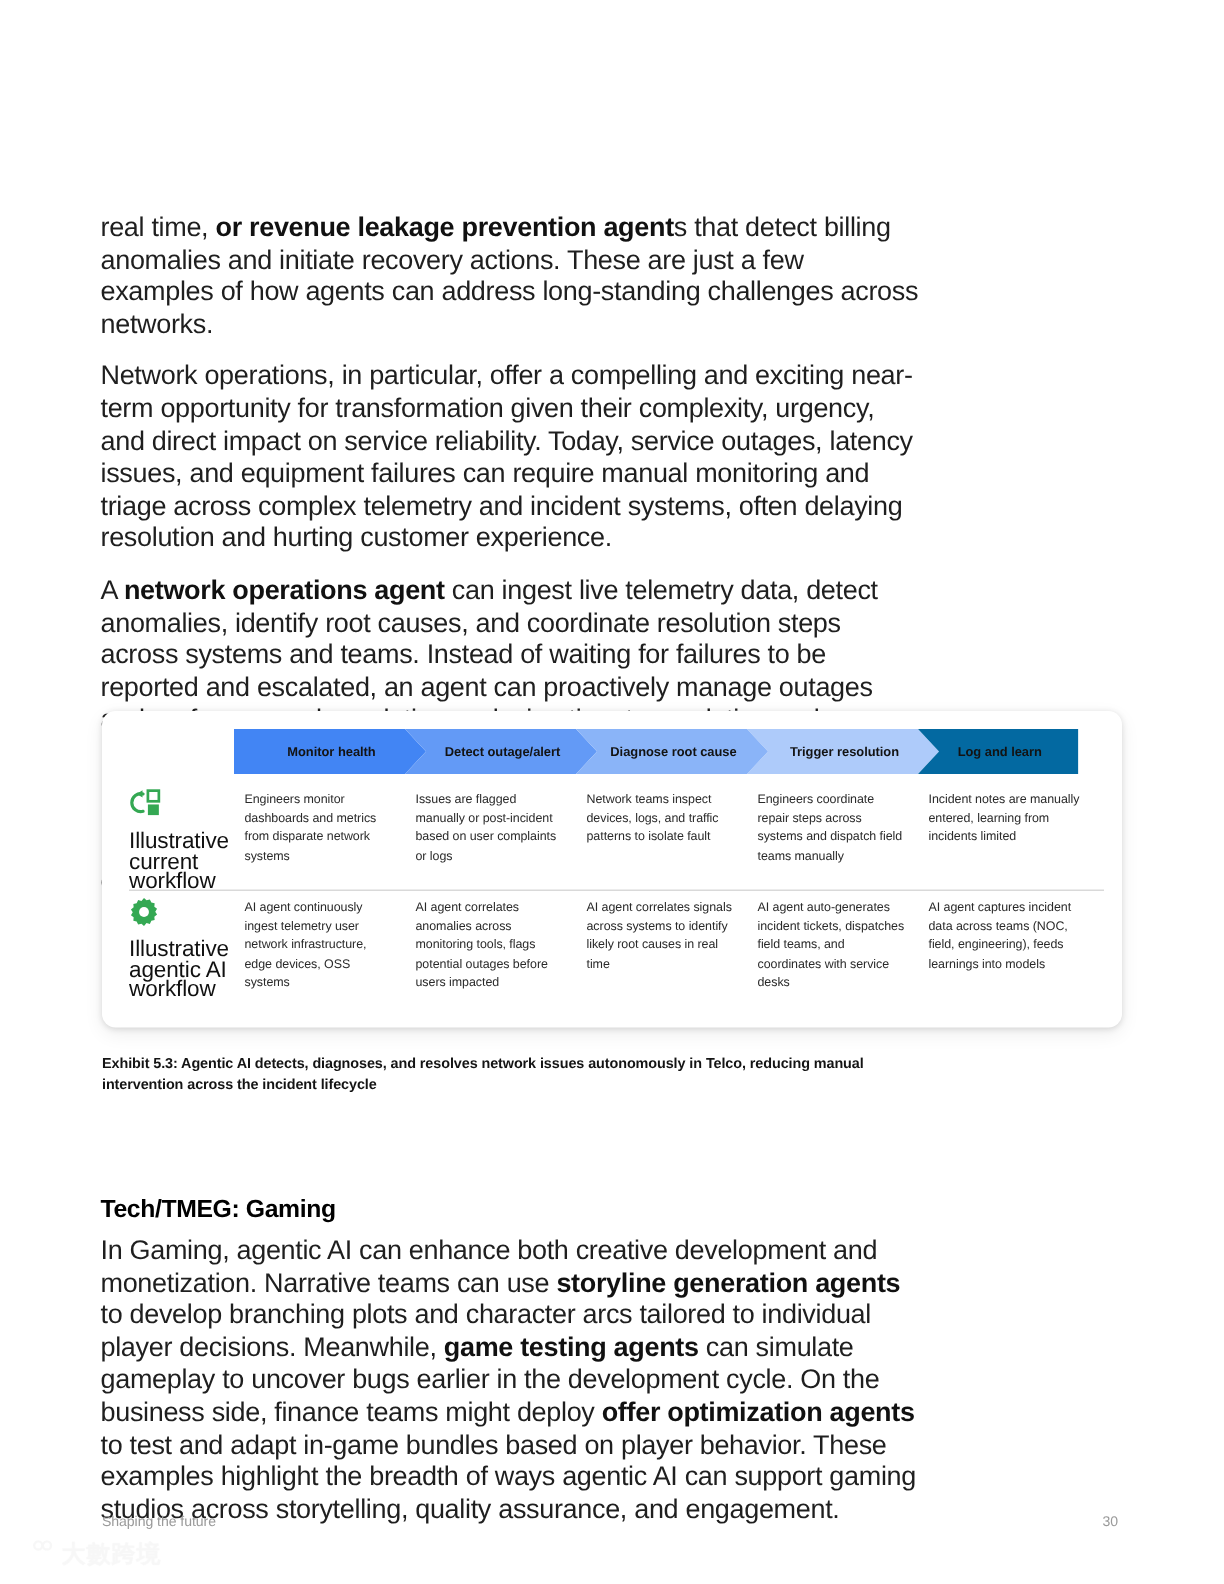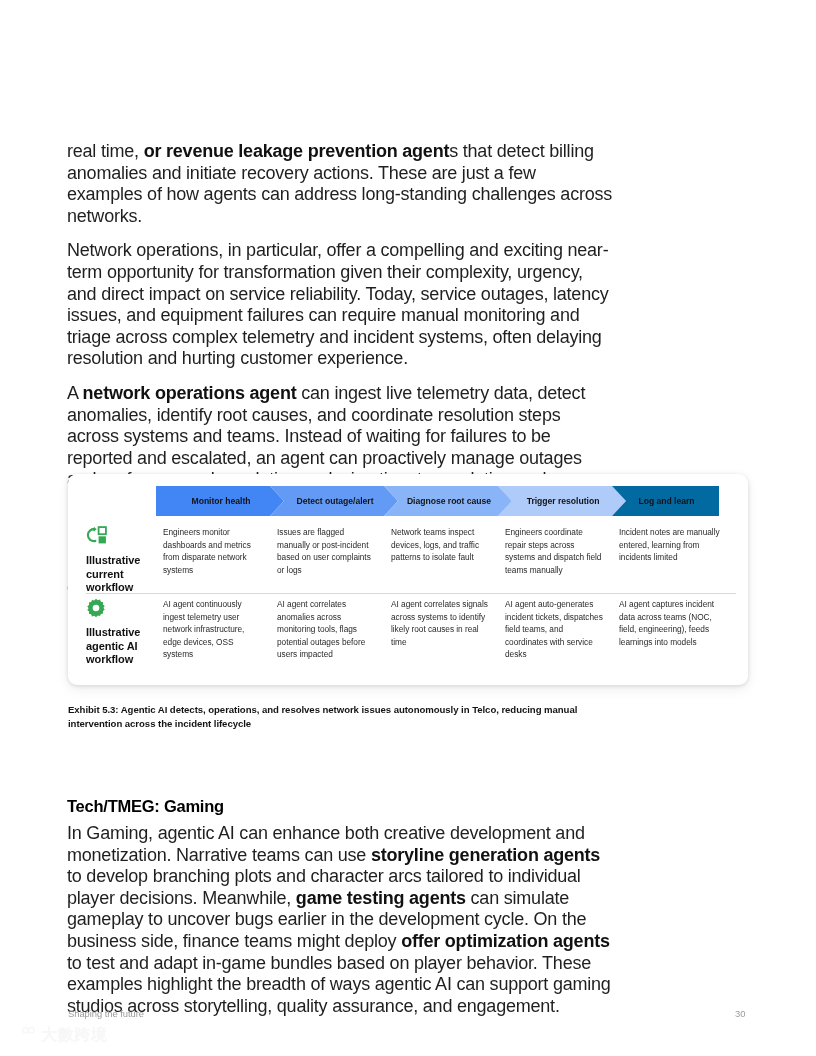--- a/index.html
+++ b/index.html
@@ -108,22 +108,22 @@
     background: #d9d9d9;
   }
 
   .rowlabel {
     width: 95px;
     padding-left: 18px;
     flex: 0 0 95px;
   }
   .rowlabel .ic { height: 20px; margin-bottom: 8px; }
   .rowlabel .lbl {
-    font-size: 11px;
-    font-weight: 700;
+    font-size: 15px;
+    font-weight: 400;
     line-height: 13.5px;
     color: #111111;
     letter-spacing: -0.005em;
   }
 
   .cell {
     flex: 0 0 114px;
     font-size: 8.3px;
     line-height: 12.6px;
     color: #2a2a2a;
@@ -261,21 +261,21 @@
         <div class="lbl">Illustrative agentic AI workflow</div>
       </div>
       <div class="cell">AI agent continuously ingest telemetry user network infrastructure, edge devices, OSS systems</div>
       <div class="cell">AI agent correlates anomalies across monitoring tools, flags potential outages before users impacted</div>
       <div class="cell">AI agent correlates signals across systems to identify likely root causes in real time</div>
       <div class="cell">AI agent auto-generates incident tickets, dispatches field teams, and coordinates with service desks</div>
       <div class="cell">AI agent captures incident data across teams (NOC, field, engineering), feeds learnings into models</div>
     </div>
   </div>
 
-  <div class="caption">Exhibit 5.3: Agentic AI detects, operations, and resolves network issues autonomously in Telco, reducing manual intervention across the incident lifecycle</div>
+  <div class="caption">Exhibit 5.3: Agentic AI detects, diagnoses, and resolves network issues autonomously in Telco, reducing manual intervention across the incident lifecycle</div>
 
   <div class="section-heading">Tech/TMEG: Gaming</div>
 
   <div class="content2">
     <p class="body">In Gaming, agentic AI can enhance both creative development and monetization. Narrative teams can use <b>storyline generation agents</b> to develop branching plots and character arcs tailored to individual player decisions. Meanwhile, <b>game testing agents</b> can simulate gameplay to uncover bugs earlier in the development cycle. On the business side, finance teams might deploy <b>offer optimization agents</b> to test and adapt in-game bundles based on player behavior. These examples highlight the breadth of ways agentic AI can support gaming studios across storytelling, quality assurance, and engagement.</p>
   </div>
 
   <div class="footer-left">Shaping the future</div>
   <div class="footer-right">30</div>
 

